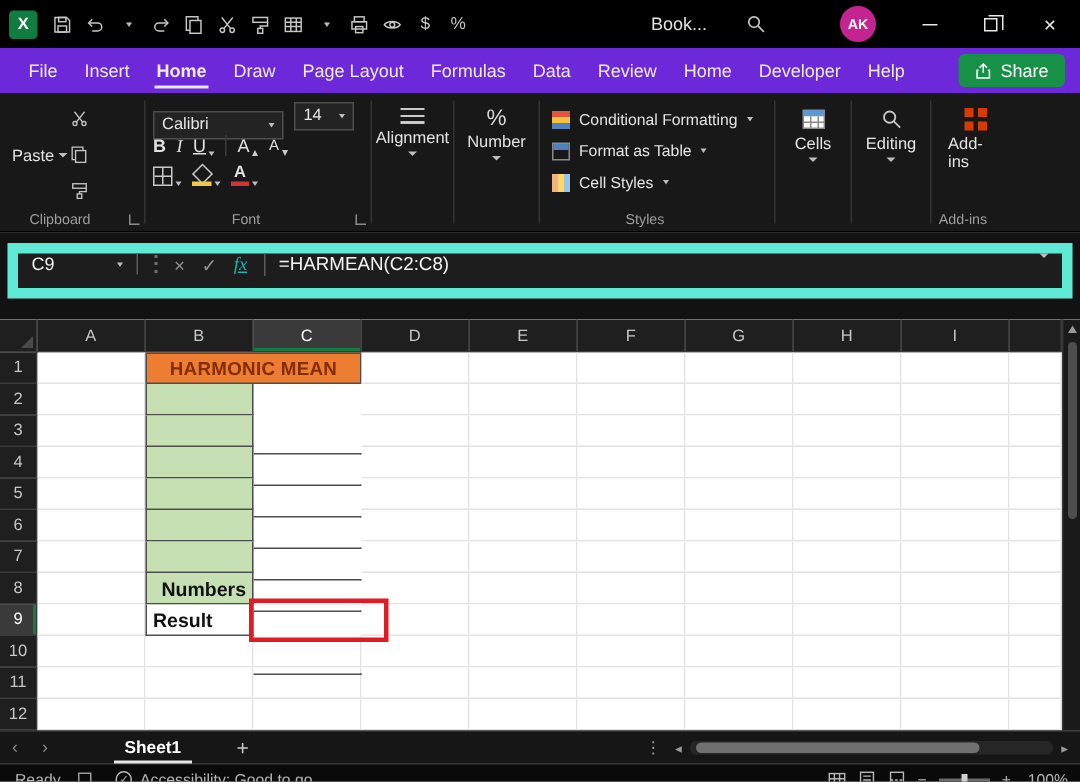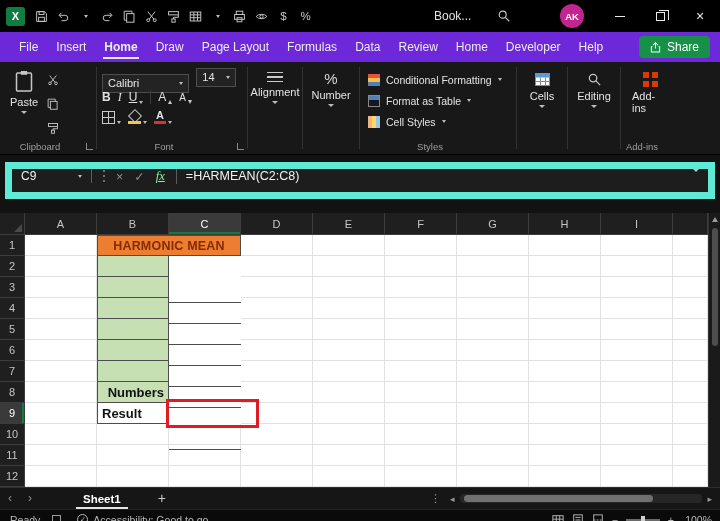--- a/index.html
+++ b/index.html
@@ -34,21 +34,21 @@
   .share-btn{margin-left:auto;margin-right:10px;background:var(--share-green,#179148);color:#fff;height:22px;
     border-radius:4px;display:flex;align-items:center;gap:6px;padding:0 11px;font-size:12px;}
 
   
   .ribbon{flex:0 0 86px;background:#181818;display:flex;border-bottom:1px solid #000;}
   .rgroup{position:relative;height:100%;padding:7px 5px 16px;}
   .rsep{width:1px;background:#323232;margin:5px 0;}
   .grp-label{position:absolute;bottom:2px;left:0;right:16px;text-align:center;font-size:9.5px;color:#9e9e9e;}
   .launcher{position:absolute;right:3px;bottom:4px;width:7px;height:7px;border-left:1px solid #8a8a8a;border-bottom:1px solid #8a8a8a;}
   .clip-wrap{display:flex;gap:4px;}
-  .paste-btn{width:38px;display:flex;flex-direction:column;align-items:center;gap:3px;font-size:11px;color:#e3e3e3;}
+  .paste-btn{width:38px;display:flex;flex-direction:row;align-items:center;gap:3px;font-size:11px;color:#e3e3e3;}
   .clip-col{display:flex;flex-direction:column;gap:6px;padding-top:3px;}
   .font-grid{display:flex;flex-direction:column;gap:4px;width:134px;}
   .combo{height:19px;border:1px solid #4d4d4d;background:#232323;color:#e6e6e6;font-size:11px;
     display:flex;align-items:center;justify-content:space-between;padding:0 5px;gap:4px;}
   .combo-font{width:88px;margin-top:12px;}
   .combo-size{width:40px;}
   .icon-row{display:flex;align-items:center;gap:7px;height:16px;color:#e0e0e0;}
   .ric{display:flex;align-items:flex-end;gap:2px;font-size:12px;color:#e0e0e0;line-height:13px;}
   .b{font-weight:bold;} .i{font-style:italic;font-family:"Liberation Serif",serif;} .u{text-decoration:underline;}
   .mini-sep{width:1px;height:14px;background:#3a3a3a;}
@@ -77,21 +77,21 @@
     linear-gradient(#D83B01,#D83B01) 0 9px/6px 6px no-repeat,
     linear-gradient(#D83B01,#D83B01) 9px 9px/6px 6px no-repeat;}
 
   
   .formulabar{flex:0 0 58px;background:#121212;display:flex;align-items:flex-start;padding:7px 5px 0;}
   .fb-bar{display:flex;height:37px;border:7px solid #5eead4;background:#1d1d1d;width:100%;align-items:flex-start;}
   .namebox{width:80px;display:flex;align-items:center;justify-content:space-between;padding:0 9px;color:#f0f0f0;
     font-size:12px;border-right:1px solid #5c5c5c;}
   .fb-icons{display:flex;align-items:center;gap:11px;padding:0 11px;border-right:1px solid #5c5c5c;color:#8f8f8f;font-size:12.5px;}
   .grip{width:2px;height:14px;background:repeating-linear-gradient(#6e6e6e 0 2px,transparent 2px 5px);}
-  .fx{font-style:italic;font-family:"Liberation Serif",serif;color:#86efac;text-decoration:underline;}
+  .fx{font-style:italic;font-family:"Liberation Serif",serif;color:#14b8a6;text-decoration:underline;}
   .fb-input{flex:1;display:flex;align-items:center;padding:0 9px;color:#f2f2f2;font-size:12.5px;}
   .fb-expand{width:24px;display:flex;align-items:center;justify-content:center;}
 
   
   .sheet{flex:0 0 274px;position:relative;background:#fff;}
   .grid{display:grid;grid-template-columns:25px repeat(9,72px) minmax(0,1fr);
     grid-template-rows:22px repeat(12,21px);width:708px;height:274px;}
   .corner{background:#1f1f1f;border-right:1px solid #3c3c3c;border-bottom:1px solid #3c3c3c;position:relative;}
   .corner::after{content:"";position:absolute;right:2px;bottom:2px;border-left:8px solid transparent;border-bottom:8px solid #4a4a4a;}
   .colhead,.rowhead{background:#1f1f1f;color:#c6c6c6;font-size:11px;display:flex;align-items:center;justify-content:center;

